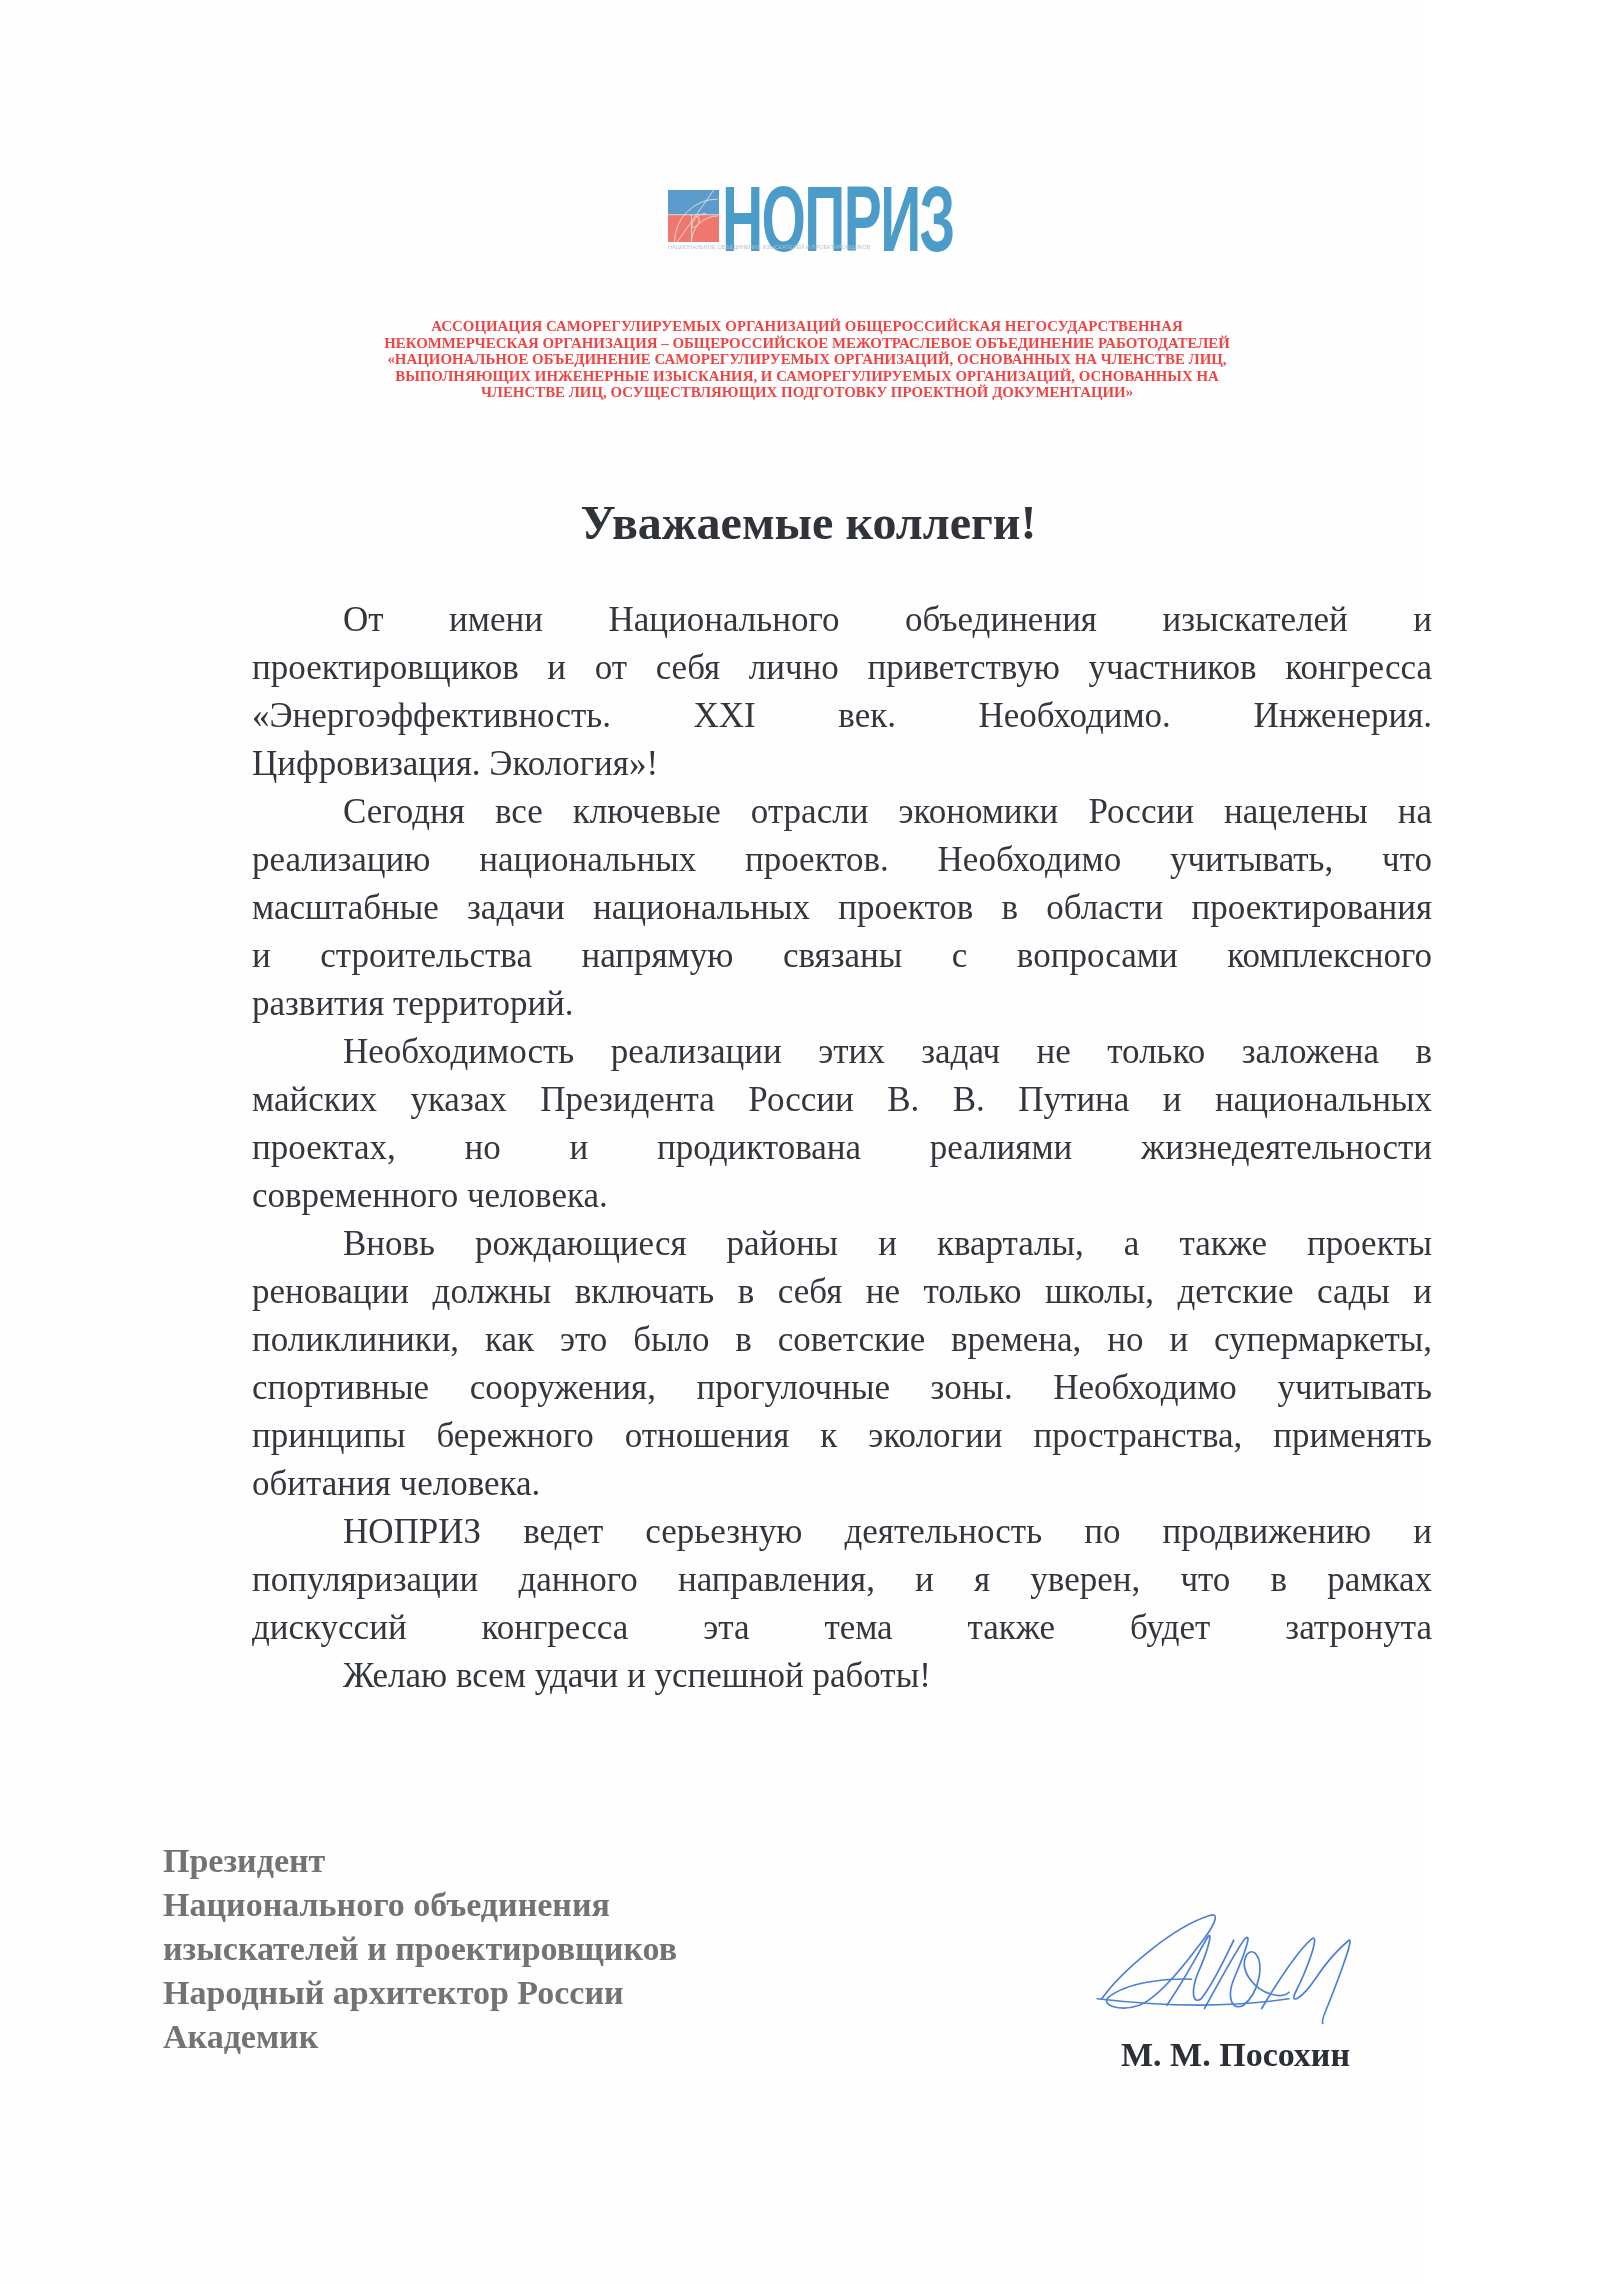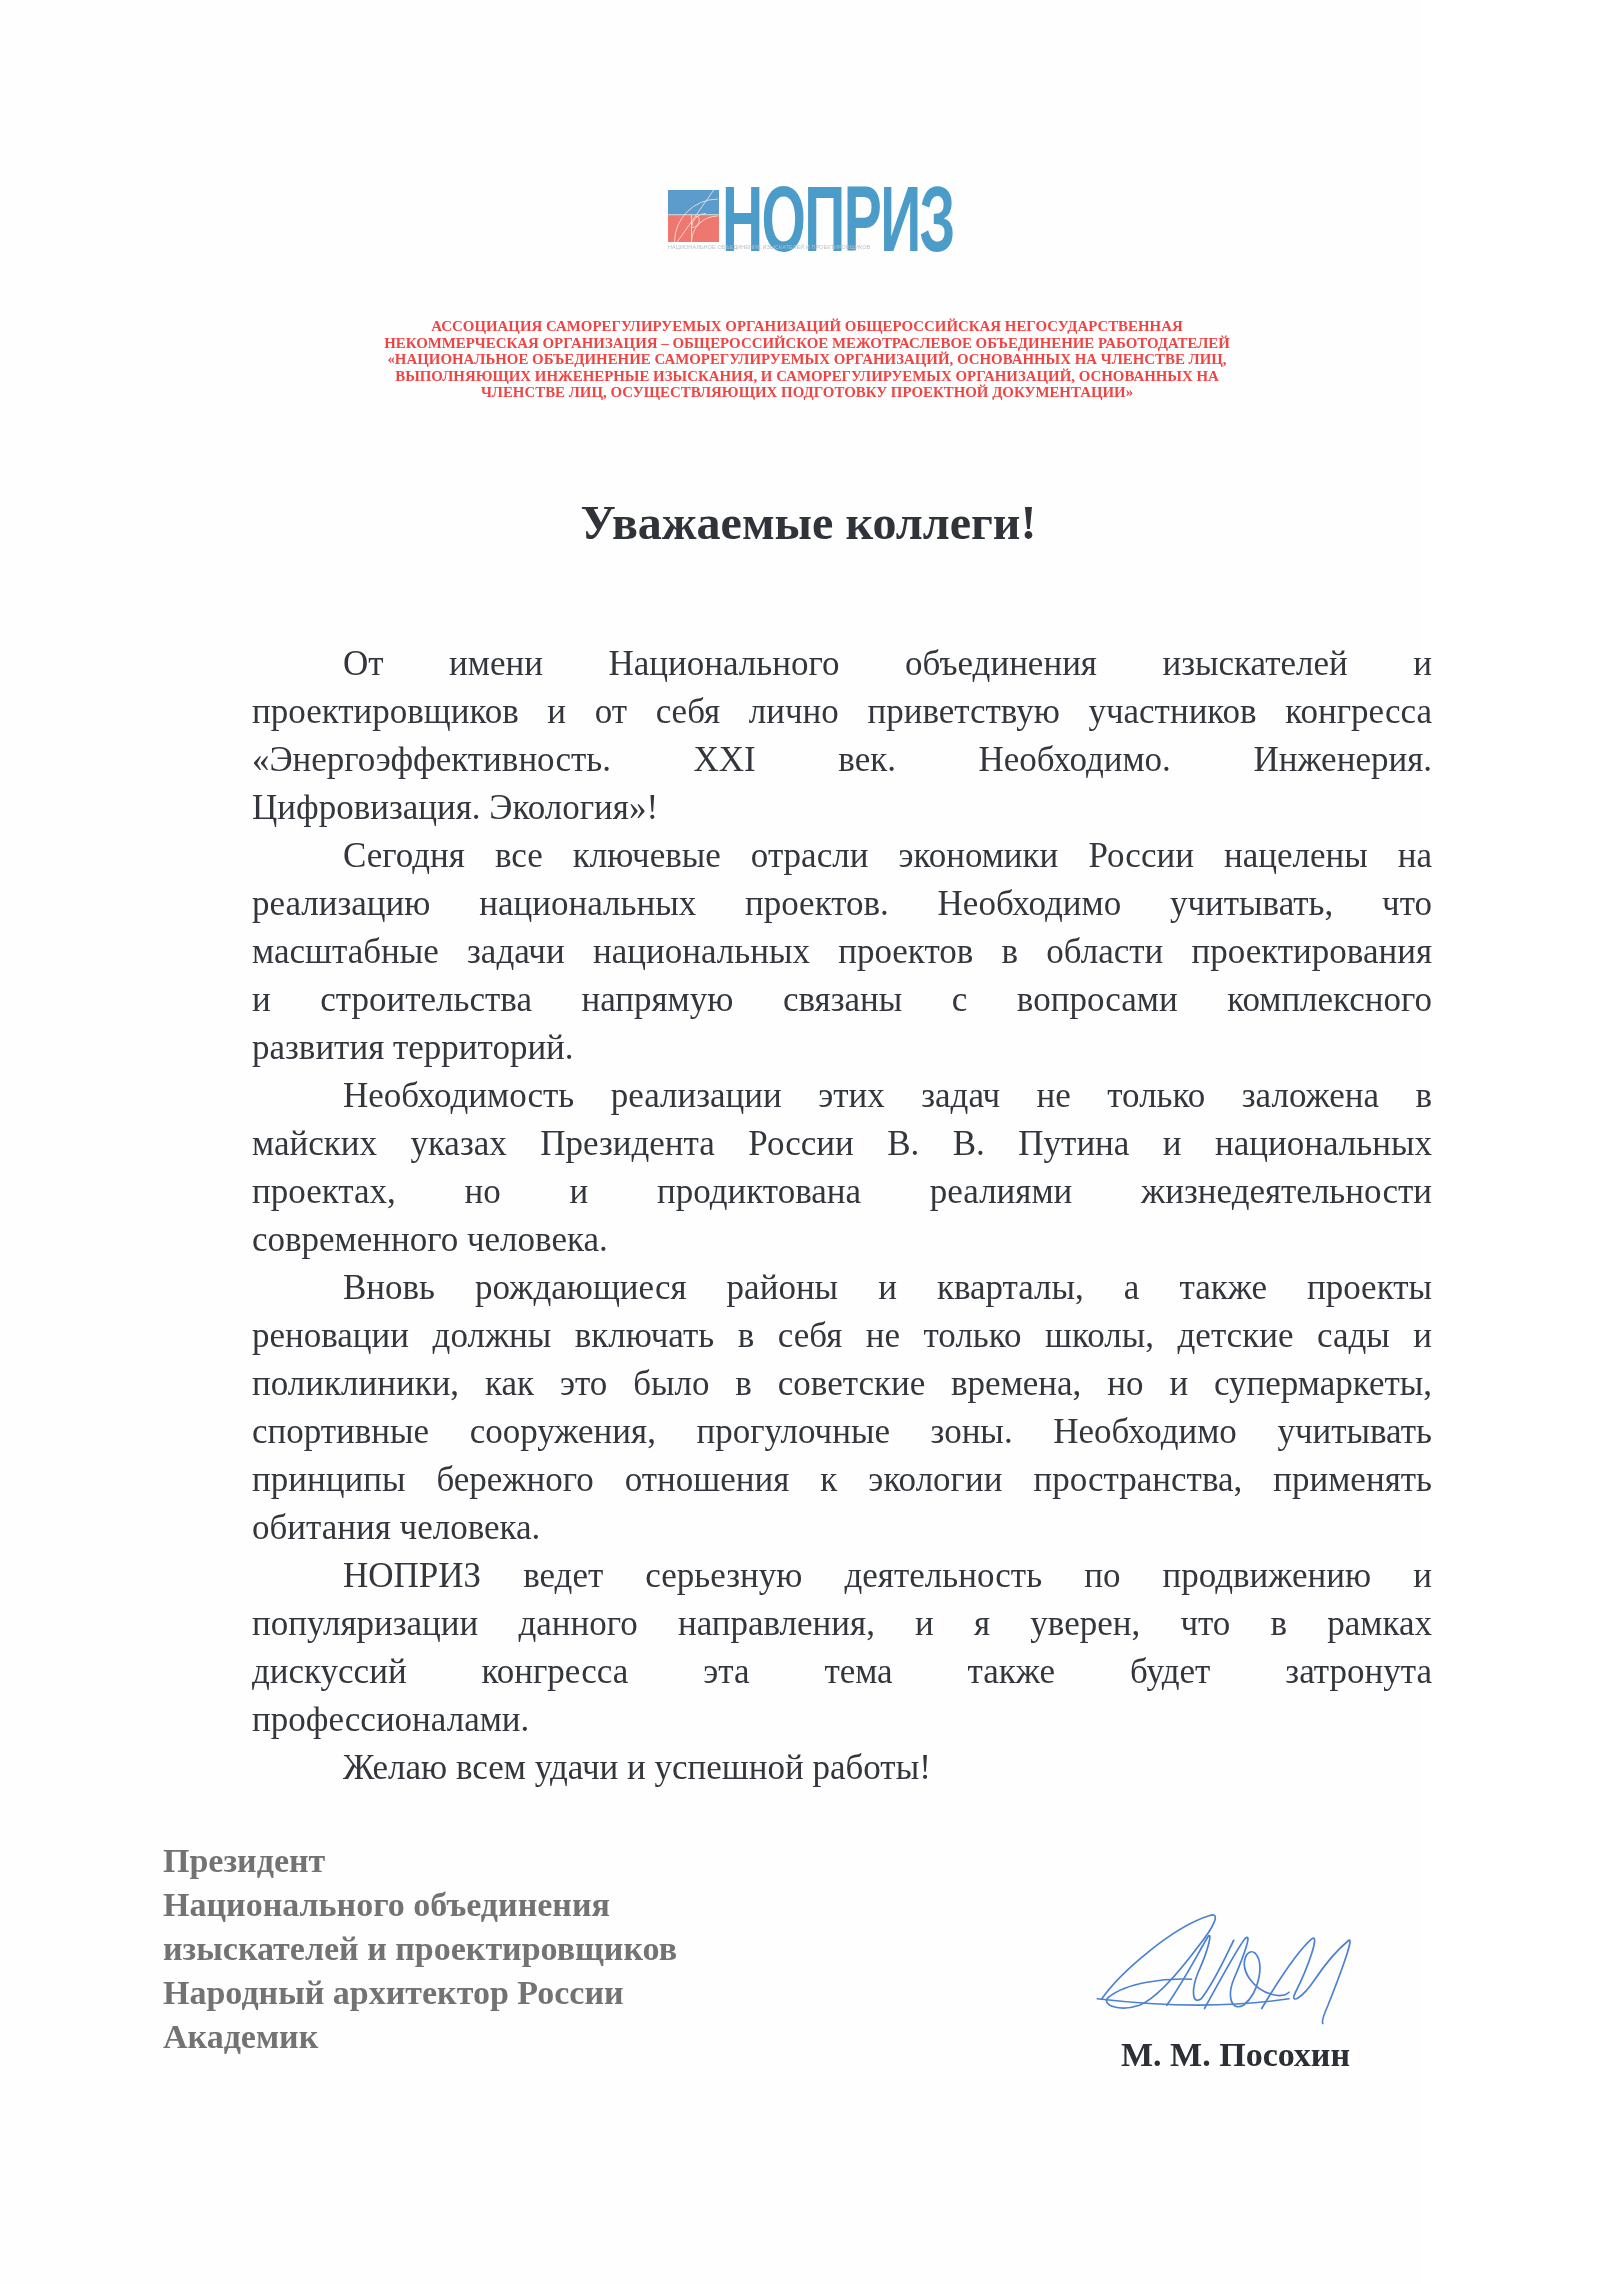--- a/index.html
+++ b/index.html
@@ -25,21 +25,21 @@
          font-family: "Liberation Serif", "DejaVu Serif", serif; font-weight: bold; font-size: 15.6px;
          line-height: 16.6px; color: #ef4444; }
   .org div { white-space: nowrap; transform: scaleX(0.955); transform-origin: center top; }
 
   
   .greeting { position: absolute; left: 0; width: 1617px; top: 503px; text-align: center;
               font-weight: bold; font-size: 48px; line-height: 39px; color: #30333a; }
 
   
   .body { position: absolute; left: 161px; top: 596px; width: 1271px;
-          font-size: 35px; line-height: 48px; color: #33363c; margin-top: 44px; }
+          font-size: 35px; line-height: 48px; color: #33363c; }
   .para { text-indent: 91px; text-align: justify; margin: 0; }
   .line { display: block; text-align: justify; text-align-last: justify; white-space: nowrap; }
   .line.last { text-align-last: left; }
   .line.indent { padding-left: 91px; }
 
   
   .sig-left { position: absolute; left: 163px; top: 1839px; font-weight: bold; font-size: 34px;
               line-height: 44px; color: #737373; }
   .sig-left div { white-space: nowrap; }
   .sig-name { position: absolute; left: 1121px; top: 2035px; font-weight: bold; font-size: 34px;
@@ -107,21 +107,20 @@
       <span class="line">реновации должны включать в себя не только школы, детские сады и</span>
       <span class="line">поликлиники, как это было в советские времена, но и супермаркеты,</span>
       <span class="line">спортивные сооружения, прогулочные зоны. Необходимо учитывать</span>
       <span class="line">принципы бережного отношения к экологии пространства, применять</span>
       <span class="line last">обитания человека.</span>
     </div>
     <div class="para">
       <span class="line indent">НОПРИЗ ведет серьезную деятельность по продвижению и</span>
       <span class="line">популяризации данного направления, и я уверен, что в рамках</span>
       <span class="line">дискуссий конгресса эта тема также будет затронута</span>
-      <span class="line last">профессионалами.</span>
     </div>
     <div class="para">
       <span class="line indent last">Желаю всем удачи и успешной работы!</span>
     </div>
   </div>
 
   <div class="sig-left">
     <div>Президент</div>
     <div>Национального объединения</div>
     <div>изыскателей и проектировщиков</div>

